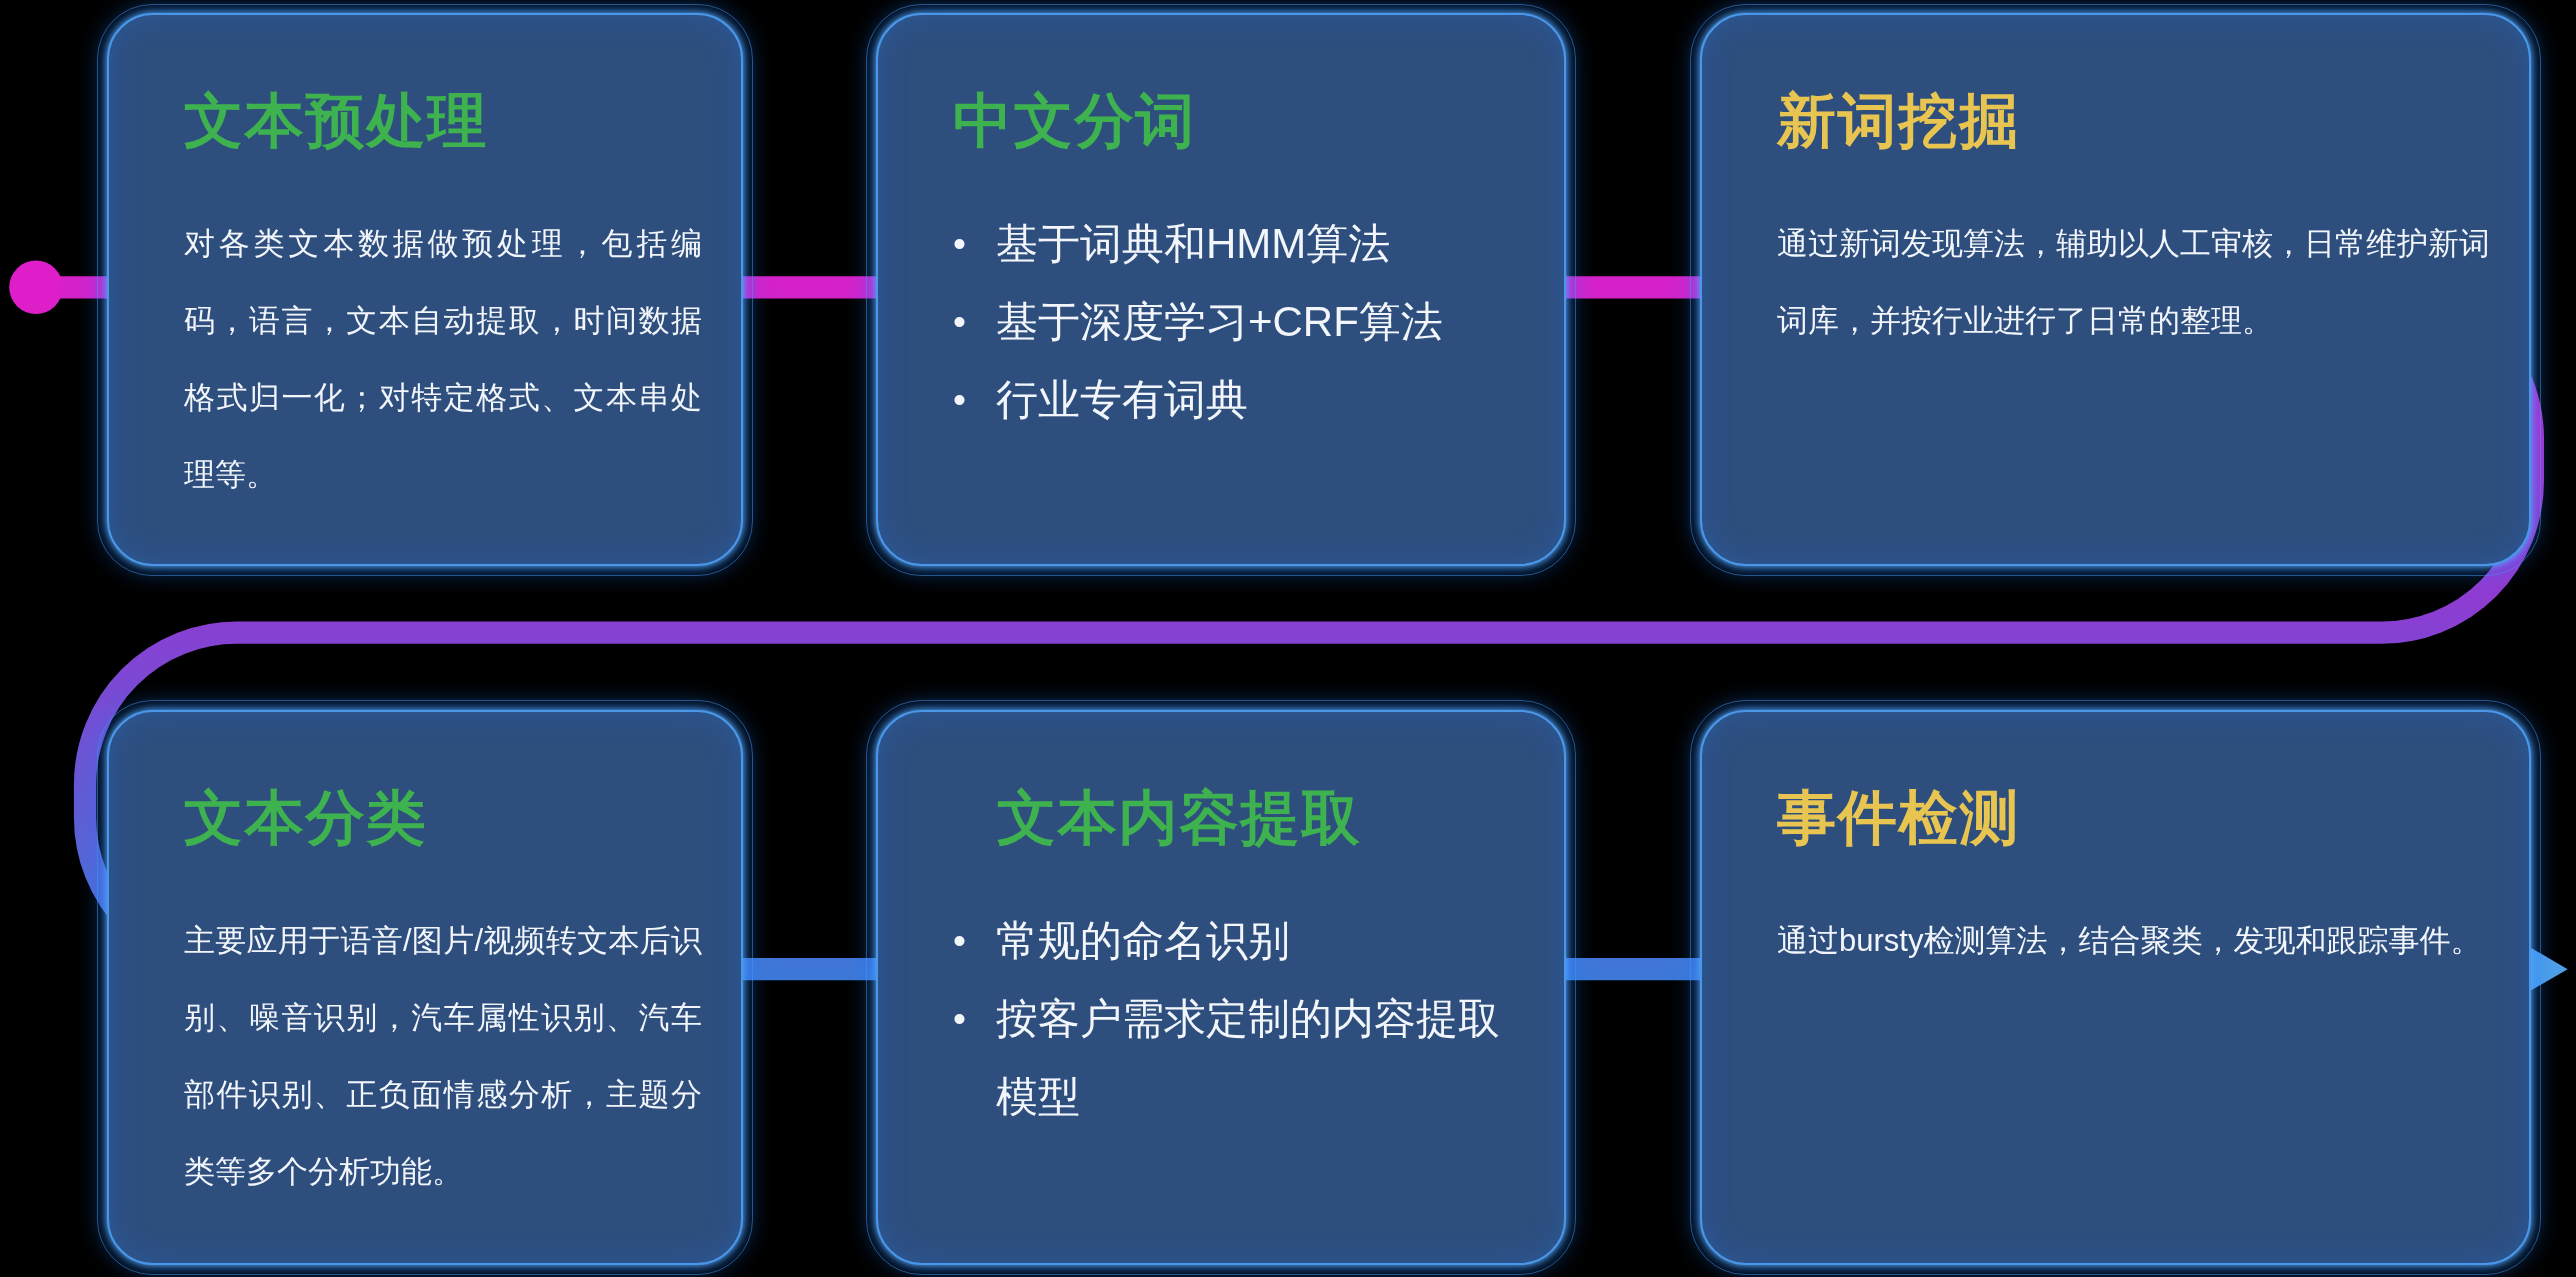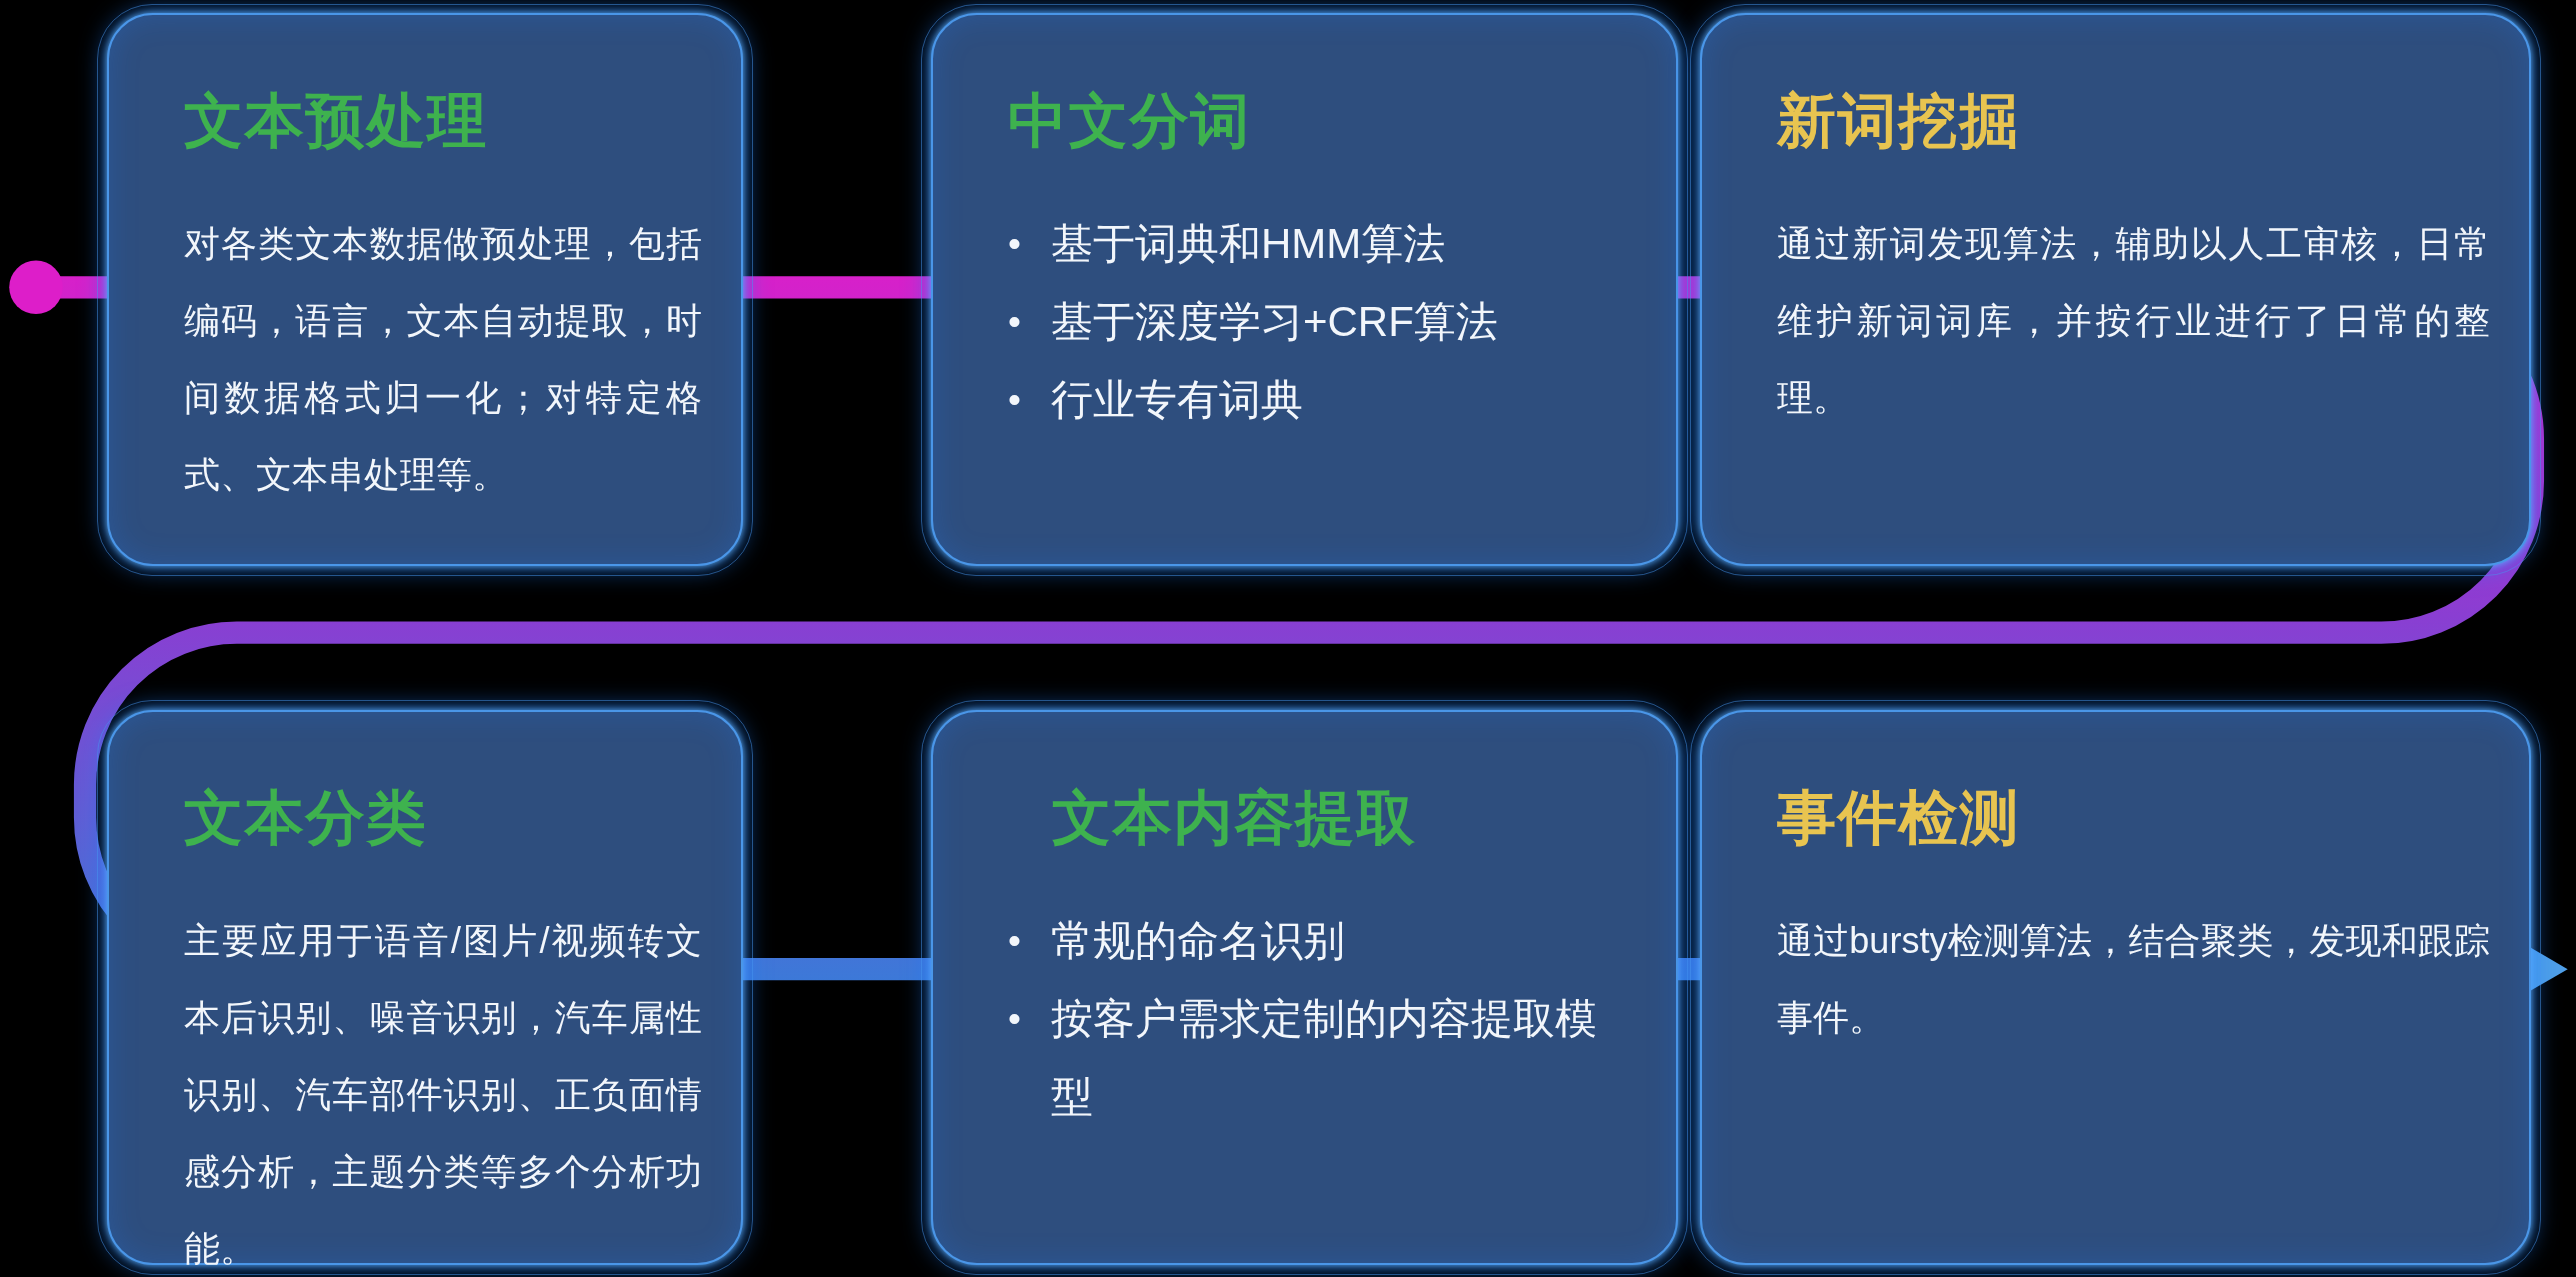--- a/index.html
+++ b/index.html
@@ -36,36 +36,36 @@
   .card::before {
     content: "";
     position: absolute;
     inset: -11.6px;
     border: 1.8px solid rgba(70, 150, 240, 0.5);
     border-radius: 55px;
     pointer-events: none;
   }
 
   .col1 { left: 107px;  width: 636px; }
-  .col2 { left: 931px; width: 747px; }
+  .col2 { left: 876px; width: 690px; }
   .col3 { left: 1700px; width: 831px; }
   .row1 { top: 13.4px;  height: 553px; }
   .row2 { top: 710px; height: 555px; }
 
   .card-title {
     font-size: 59px;
     font-weight: 700;
     line-height: 1;
     margin-bottom: 54px;
     letter-spacing: 1.8px;
   }
 
   .card-body {
     color: var(--body_text, #f2f6fb);
-    font-size: 36px;
+    font-size: 31px;
     line-height: 77px;
     text-align: justify;
   }
 
   .bullet-list {
     list-style: none;
   }
   .bullet-item {
     display: flex;
     align-items: flex-start;

